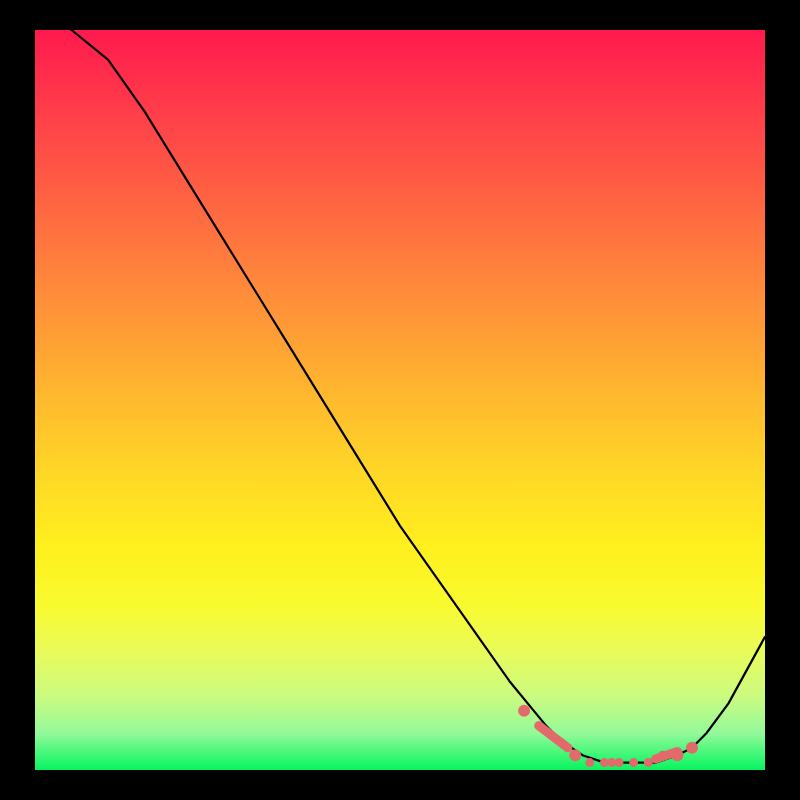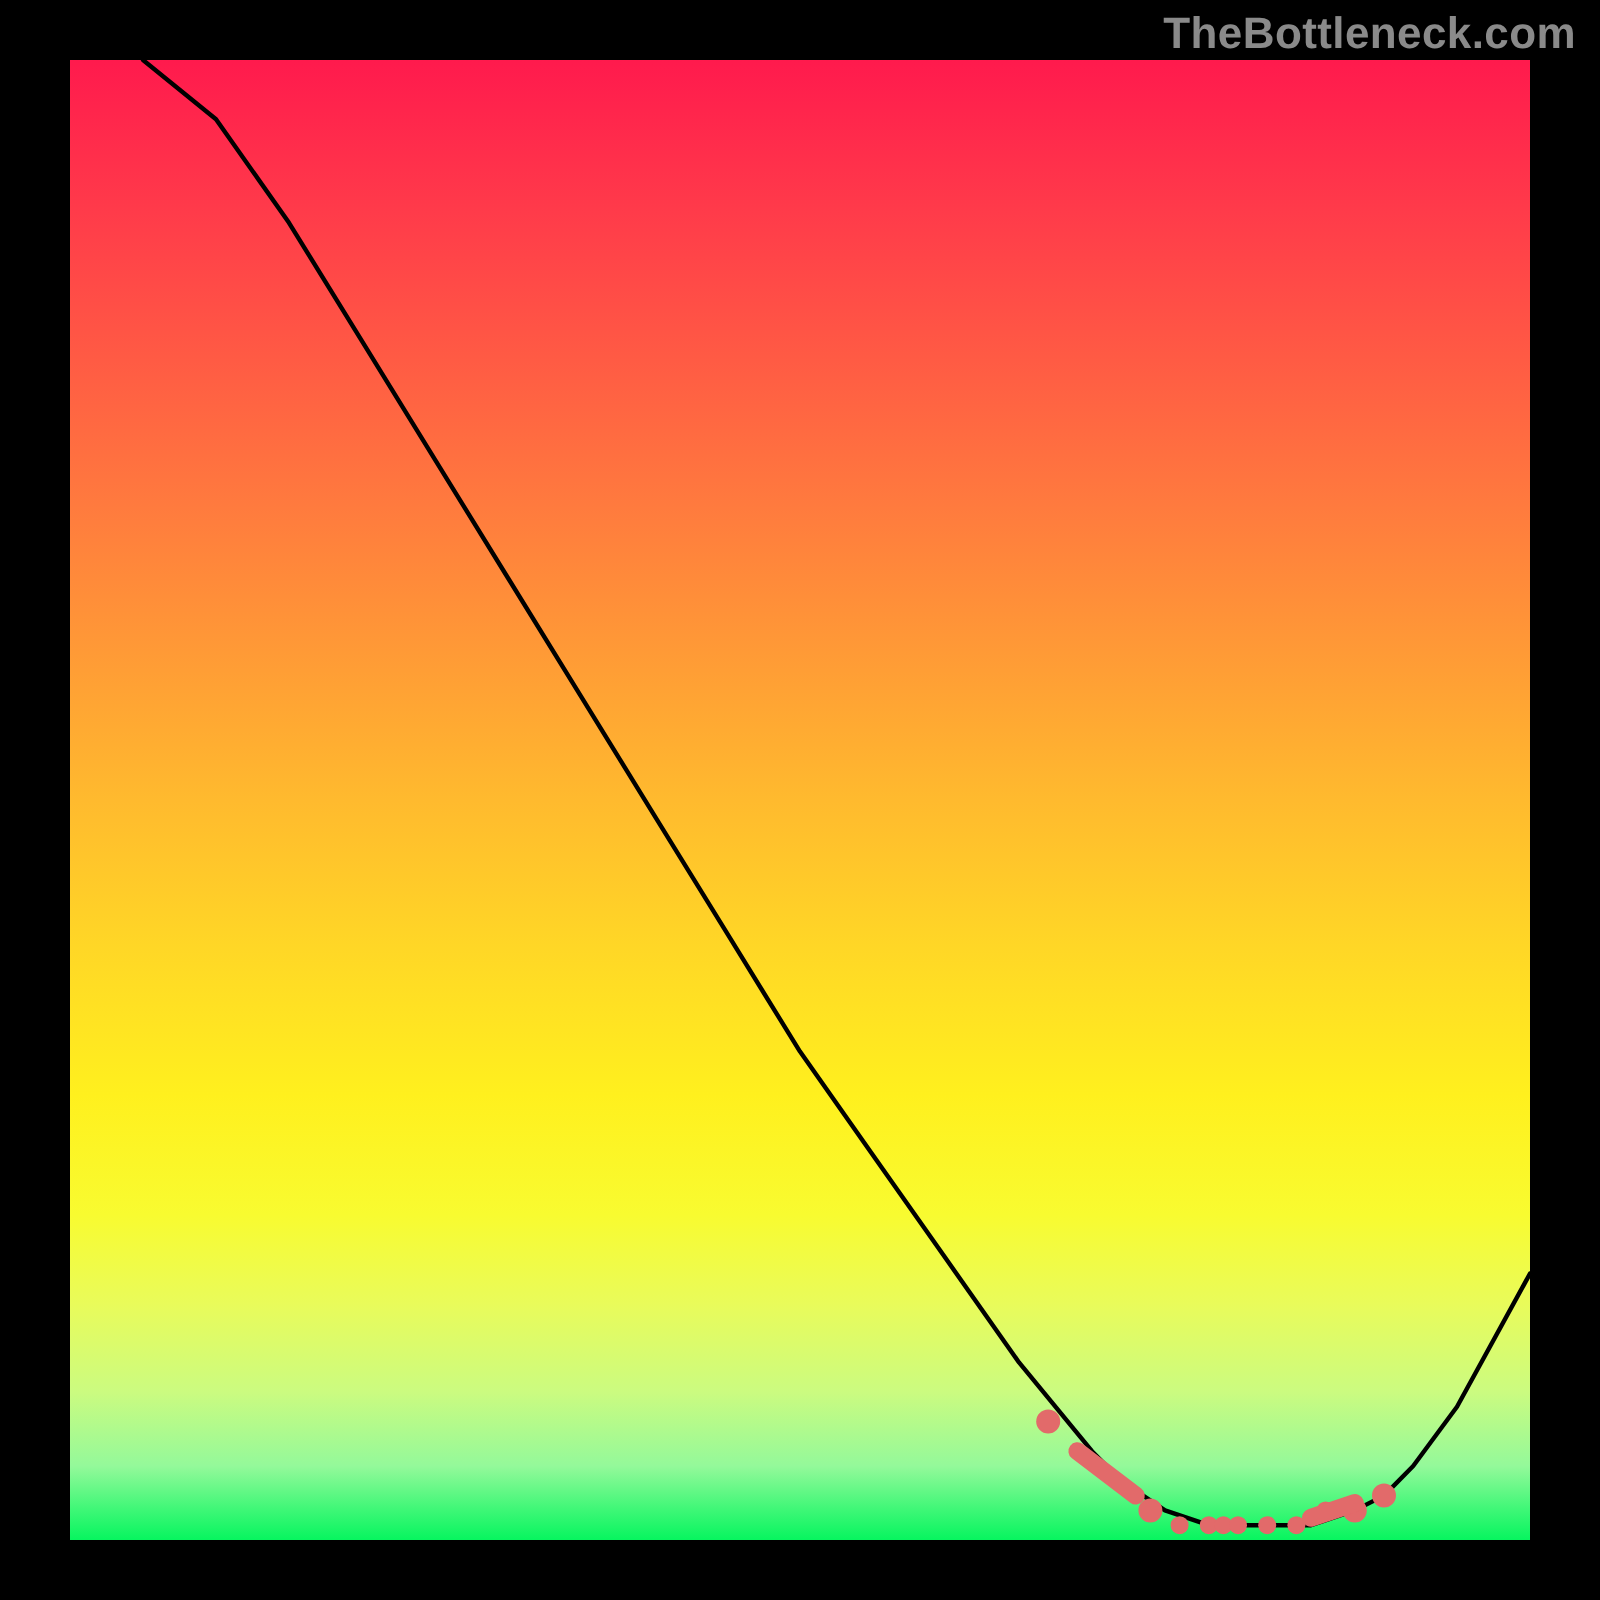--- a/index.html
+++ b/index.html
@@ -47,21 +47,20 @@
     font-weight: 600;
     color: #8a8a8a;
     letter-spacing: 0.2px;
     user-select: none;
   }
 </style>
 </head>
 <body>
 
 <div class="stage">
-  <div class="watermark">TheBottleneck.com</div>
   <div class="plot-area">
     <svg class="curve-layer" viewBox="0 0 730 740" preserveAspectRatio="none">
       <path fill="none" stroke="#000" stroke-width="2.2" stroke-linejoin="round" stroke-linecap="round" d="M36.5 0.0 L73.0 29.6 L109.5 81.4 L146.0 140.6 L182.5 199.8 L219.0 259.0 L255.5 318.2 L292.0 377.4 L328.5 436.6 L365.0 495.8 L401.5 547.6 L438.0 599.4 L474.5 651.2 L511.0 695.6 L525.6 710.4 L547.5 725.2 L569.4 732.6 L584.0 732.6 L598.6 732.6 L620.5 732.6 L642.4 725.2 L657.0 717.8 L671.6 703.0 L693.5 673.4 L730.0 606.8" id="curvePath"></path>
       <g id="markerGroup">
           <circle cx="489.1" cy="680.8" r="6" fill="#e26a6a"></circle>
           <circle cx="540.2" cy="725.2" r="6" fill="#e26a6a"></circle>
           <circle cx="554.8" cy="732.6" r="4.5" fill="#e26a6a"></circle>
           <circle cx="569.4" cy="732.6" r="4.5" fill="#e26a6a"></circle>
           <circle cx="576.7" cy="732.6" r="4.5" fill="#e26a6a"></circle>
           <circle cx="584.0" cy="732.6" r="4.5" fill="#e26a6a"></circle>

